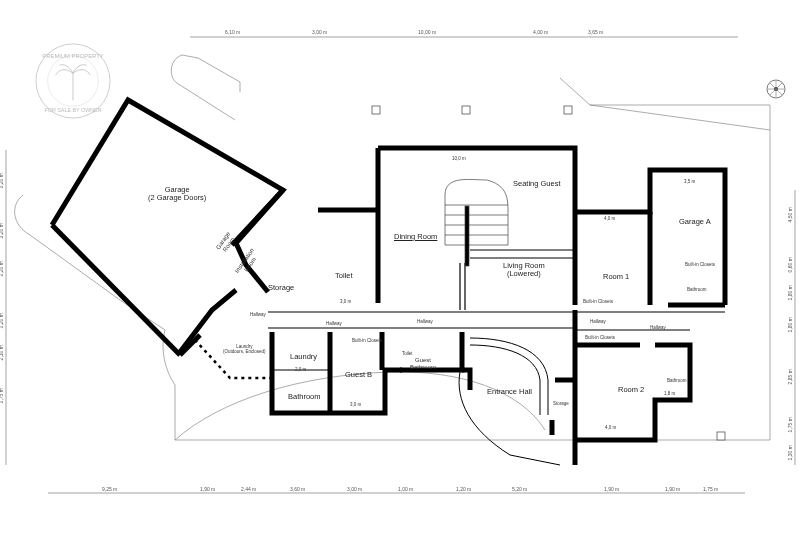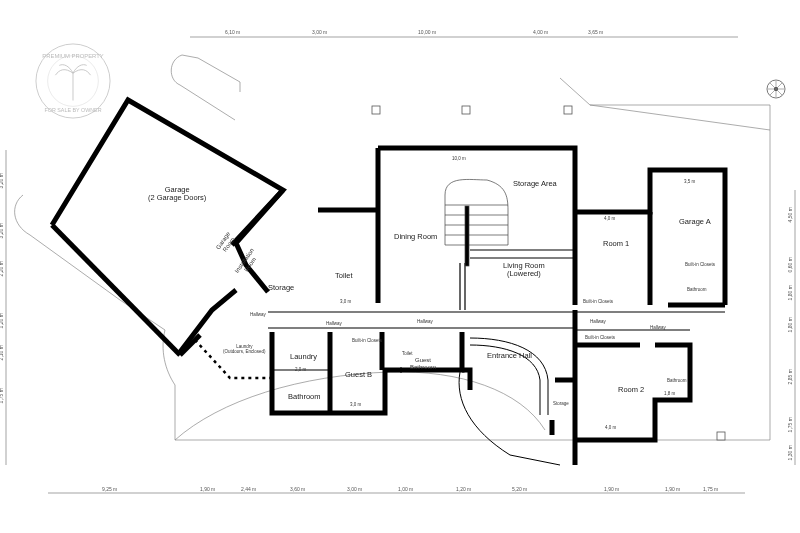--- a/index.html
+++ b/index.html
@@ -157,27 +157,27 @@
 <div class="lbl small" style="left:216px;top:236px;transform:rotate(-55deg);font-size:6px;">
   <div>Garage</div>
   <div>Room</div>
 </div>
 <div class="lbl small" style="left:233px;top:256px;transform:rotate(-55deg);font-size:6px;">
   <div>Installation</div>
   <div>Room</div>
 </div>
 <div class="lbl room" style="left:268px;top:284px;">Storage</div>
 <div class="lbl room" style="left:335px;top:272px;">Toilet</div>
-<div class="lbl room" style="left:394px;top:233px;">Dining Room</div>
-<div class="lbl room" style="left:513px;top:180px;">Storage Area</div>
+<div class="lbl room" style="left:394px;top:233px;text-decoration:underline;">Dining Room</div>
+<div class="lbl room" style="left:513px;top:180px;">Seating Guest</div>
 <div class="lbl room" style="left:503px;top:262px;">
   <div>Living Room</div>
   <div>(Lowered)</div>
 </div>
-<div class="lbl room" style="left:603px;top:240px;text-align:center;">Room 1</div>
+<div class="lbl room" style="left:603px;top:273px;text-align:center;">Room 1</div>
 <div class="lbl room" style="left:679px;top:218px;">Garage A</div>
 <div class="lbl small" style="left:685px;top:263px;">Built-in Closets</div>
 <div class="lbl small" style="left:687px;top:288px;">Bathroom</div>
 <div class="lbl small" style="left:583px;top:300px;">Built-in Closets</div>
 <div class="lbl small" style="left:585px;top:336px;">Built-in Closets</div>
 <div class="lbl small" style="left:590px;top:320px;">Hallway</div>
 <div class="lbl small" style="left:650px;top:326px;">Hallway</div>
 <div class="lbl small" style="left:250px;top:313px;">Hallway</div>
 <div class="lbl small" style="left:326px;top:322px;">Hallway</div>
 <div class="lbl small" style="left:417px;top:320px;">Hallway</div>
@@ -187,21 +187,21 @@
   <div>(Outdoors, Enclosed)</div>
 </div>
 <div class="lbl room" style="left:290px;top:353px;">Laundry</div>
 <div class="lbl room" style="left:288px;top:393px;">Bathroom</div>
 <div class="lbl room" style="left:345px;top:371px;">Guest B</div>
 <div class="lbl small" style="left:402px;top:352px;">Toilet</div>
 <div class="lbl small" style="left:410px;top:357px;font-size:6px;">
   <div>Guest</div>
   <div>Bathroom</div>
 </div>
-<div class="lbl room" style="left:487px;top:352px;">Entrance Hall</div>
+<div class="lbl room" style="left:487px;top:388px;">Entrance Hall</div>
 <div class="lbl small" style="left:553px;top:402px;">Storage</div>
 <div class="lbl room" style="left:603px;top:386px;padding-left:15px;">Room 2</div>
 <div class="lbl small" style="left:667px;top:379px;">Bathroom</div>
 
 <div class="lbl small" style="left:452px;top:157px;">10,0 m</div>
 <div class="lbl small" style="left:340px;top:300px;">3,0 m</div>
 <div class="lbl small" style="left:295px;top:368px;">2,0 m</div>
 <div class="lbl small" style="left:350px;top:403px;">3,0 m</div>
 <div class="lbl small" style="left:604px;top:217px;">4,0 m</div>
 <div class="lbl small" style="left:684px;top:180px;">3,5 m</div>

